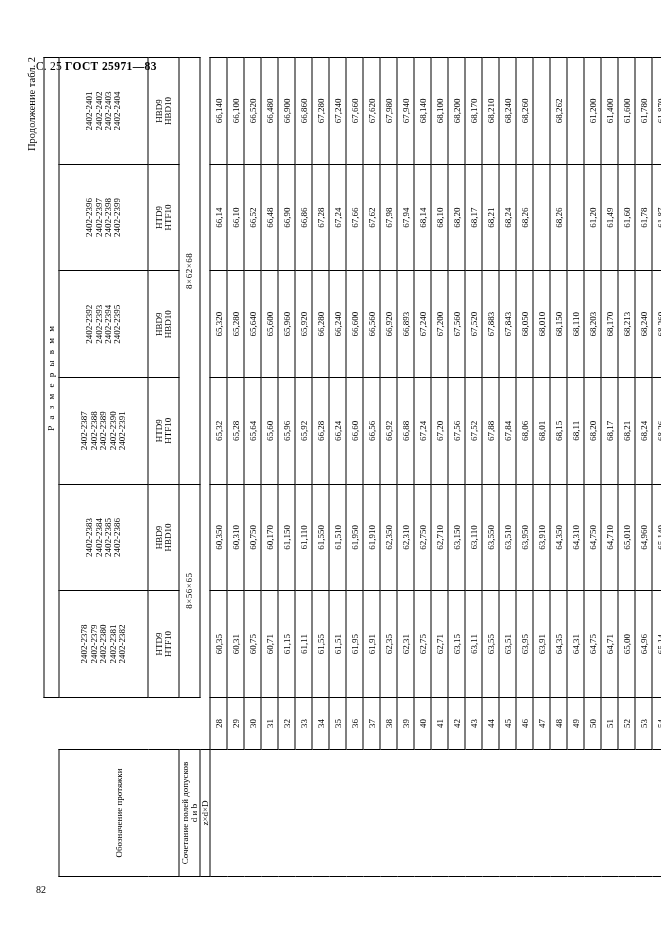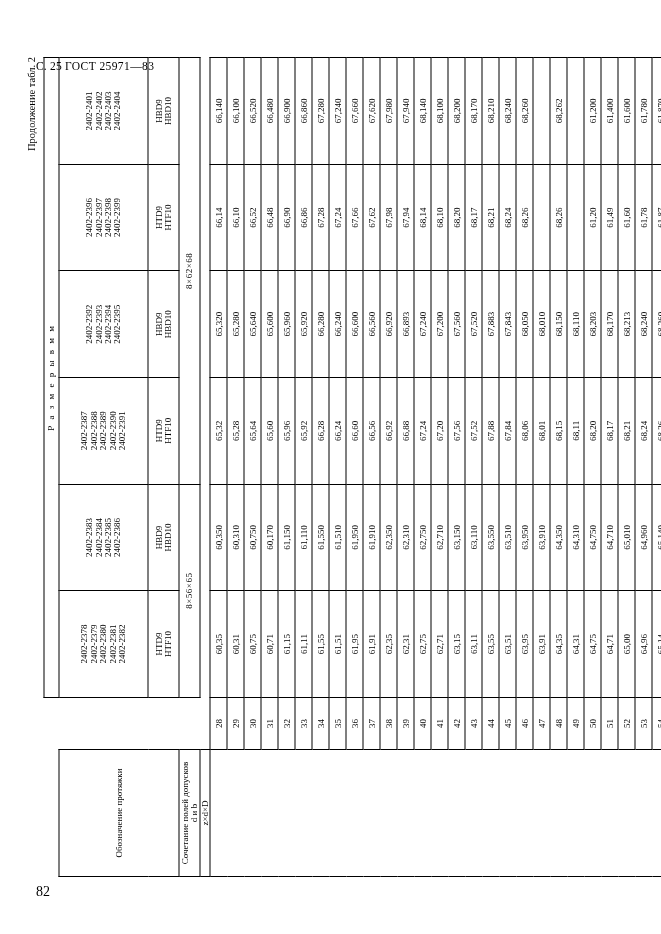--- a/index.html
+++ b/index.html
@@ -18,25 +18,25 @@
   }
   
   .hdr{
     position:absolute;
     left:36px;top:60px;
     font-size:11.5px;
     letter-spacing:.2px;
     white-space:nowrap;
   }
   .hdr .pg{font-family:"Liberation Serif",serif;}
-  .hdr .gost{font-weight:normal;letter-spacing:.4px;}
+  .hdr .gost{font-weight:bold;letter-spacing:.4px;}
   .footer-num{
     position:absolute;
     left:36px;top:884px;
-    font-size:14px;
+    font-size:10px;
   }
 
   
   .rot-wrap{
     position:absolute;
     left:0px; top:0px;
     width:661px; height:934px;
   }
   .rot-inner{
     position:absolute;

